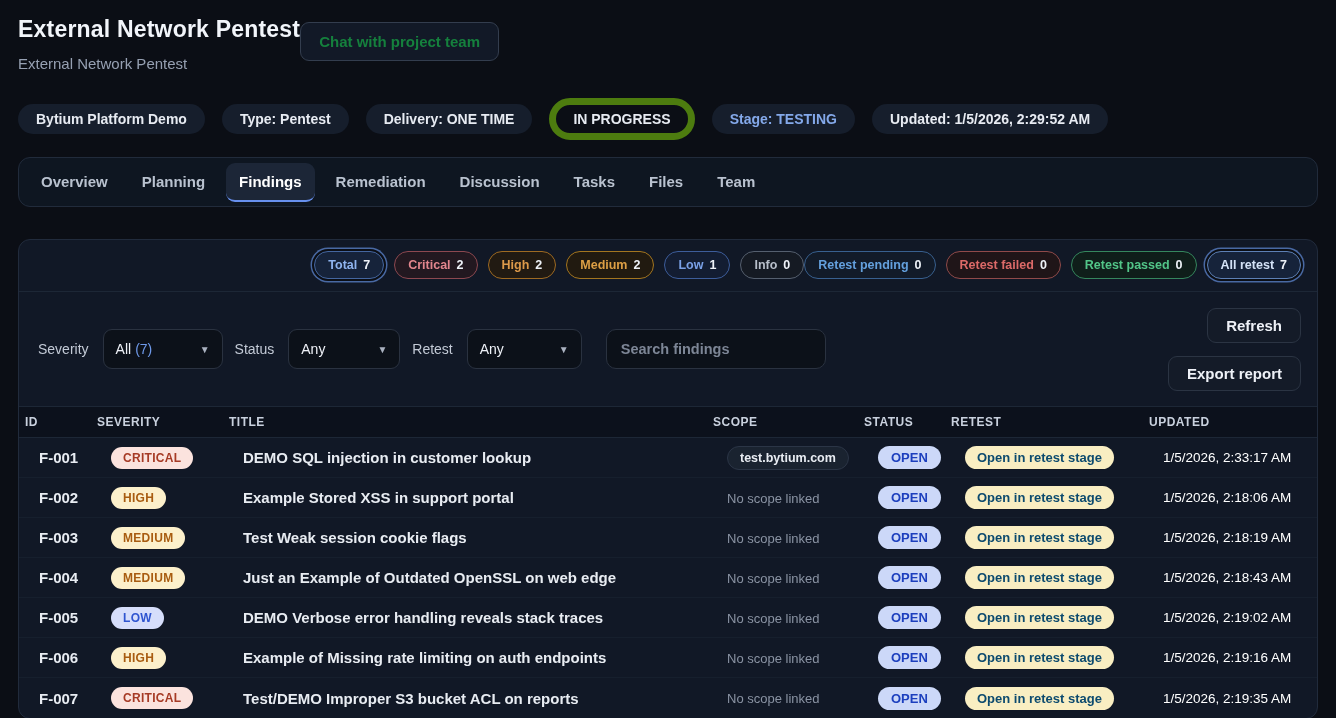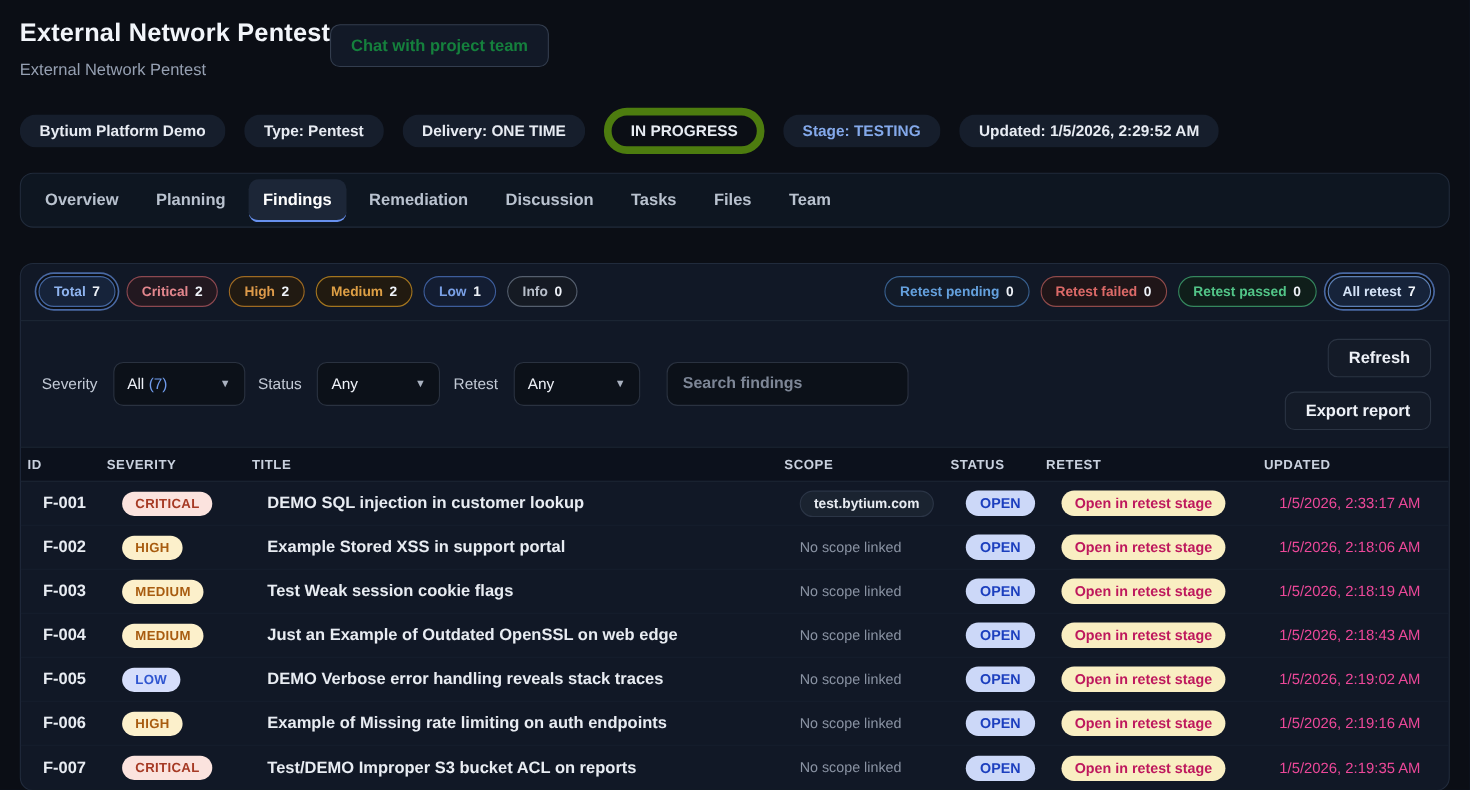--- a/index.html
+++ b/index.html
@@ -45,21 +45,21 @@
   }
 
   
   .card {
     margin-top:32px; background:#111826; border:1px solid #212b3c; border-radius:12px;
     overflow:hidden;
   }
 
   
   .chips-row {
-    display:flex; justify-content:space-between; align-items:center;
+    display:flex; justify-content:flex-end; align-items:center;
     padding:11px 16px 12px; border-bottom:1px solid #1d2736;
   }
   .chip-group { display:flex; gap:10px; align-items:center; }
   .chip {
     display:inline-flex; gap:6px; align-items:center; padding:6px 13px; border-radius:999px;
     font-size:12.5px; font-weight:bold; background:transparent; border:1px solid #555f6e;
     cursor:pointer; font-family:inherit; white-space:nowrap;
   }
   .chip-count { color:#eef2f8; }
   .chip.selected { box-shadow:0 0 0 2px #0b0e15, 0 0 0 3.5px rgba(92,132,205,.75); }
@@ -122,24 +122,24 @@
   .scope-pill {
     display:inline-block; background:#1a2330; border:1px solid #2b3546; border-radius:999px;
     padding:4px 12px; font-size:12.5px; font-weight:bold; color:#e8ecf2;
   }
   .no-scope { font-size:13px; color:#8a93a3; }
   .status-badge {
     display:inline-block; background:#ccd8f8; color:#1c3fbe; border-radius:999px;
     padding:4px 13px; font-size:13px; font-weight:bold;
   }
   .retest-badge {
-    display:inline-block; background:#f9eec2; color:#be185d; border-radius:999px;
+    display:inline-block; background:#f9eec2; color:#0c4a6e; border-radius:999px;
     padding:4px 12px; font-size:13px; font-weight:bold;
   }
-  .cell-updated { font-size:13.5px; color:#ec4899; }
+  .cell-updated { font-size:13.5px; color:#ffffff; }
 </style>
 </head>
 <body>
 
 <div class="page">
 
   <div class="hdr">
     <div>
       <div class="hdr-title">External Network Pentest</div>
       <div class="hdr-sub">External Network Pentest</div>

